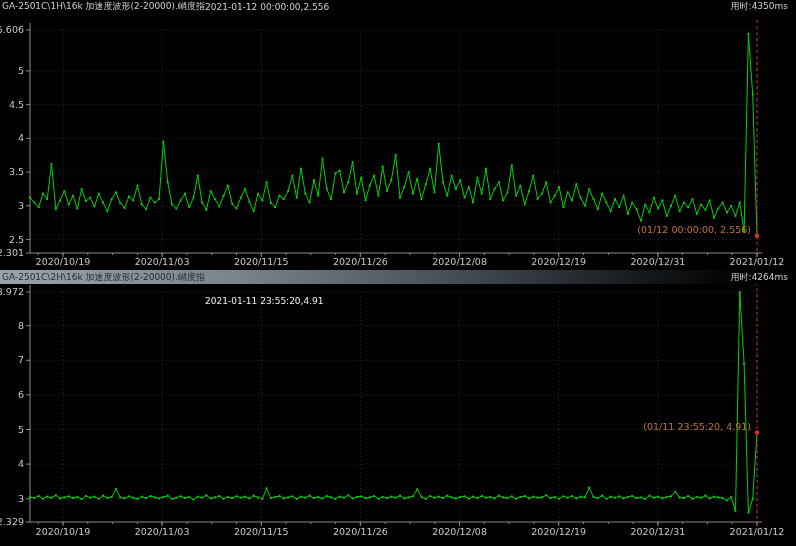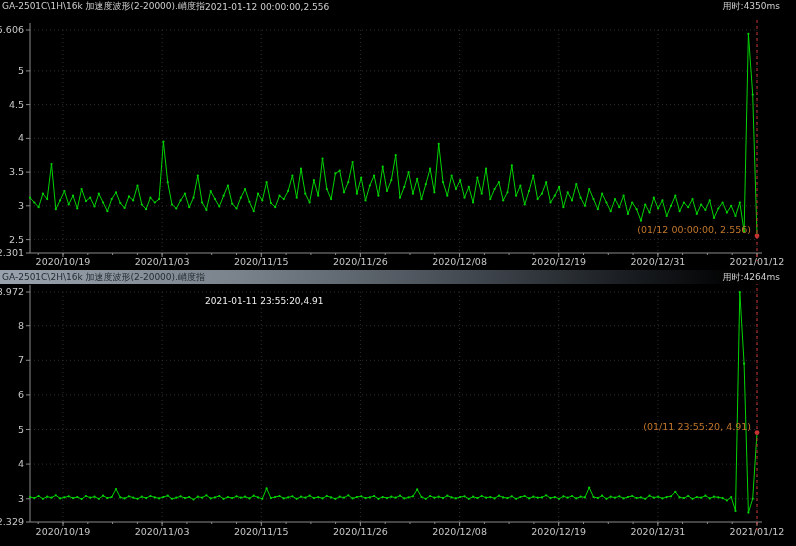--- a/index.html
+++ b/index.html
@@ -8,21 +8,21 @@
   .panel{display:block;}
   .bar{display:flex;align-items:center;font-size:9px;color:#cfcfcf;
        padding-left:2px;white-space:nowrap;}
   .bar-top{height:13px;}
   .bar-mid{height:14px;
        background:linear-gradient(90deg,#9aa3ad 0%,#7a838c 30%,#4a5159 55%,#1b1f23 78%,#000 93%);}
   .bar .title{width:203px;overflow:hidden;}
   .bar-mid .title{color:#232a31;}
   .bar .ts{flex:0 0 auto;text-align:right;}
   .bar-mid .ts{color:#f0f0f0;margin-top:48px;}
-  .bar .elapsed{margin-left:auto;padding-right:16px;color:#cfcfcf;}
+  .bar .elapsed{margin-left:auto;padding-right:8px;color:#cfcfcf;}
   svg{display:block;}
   svg text{font-family:"DejaVu Sans",sans-serif;}
 </style>
 </head>
 <body>
 
 <div class="app">
 
   <section class="panel">
     <header class="bar bar-top">

